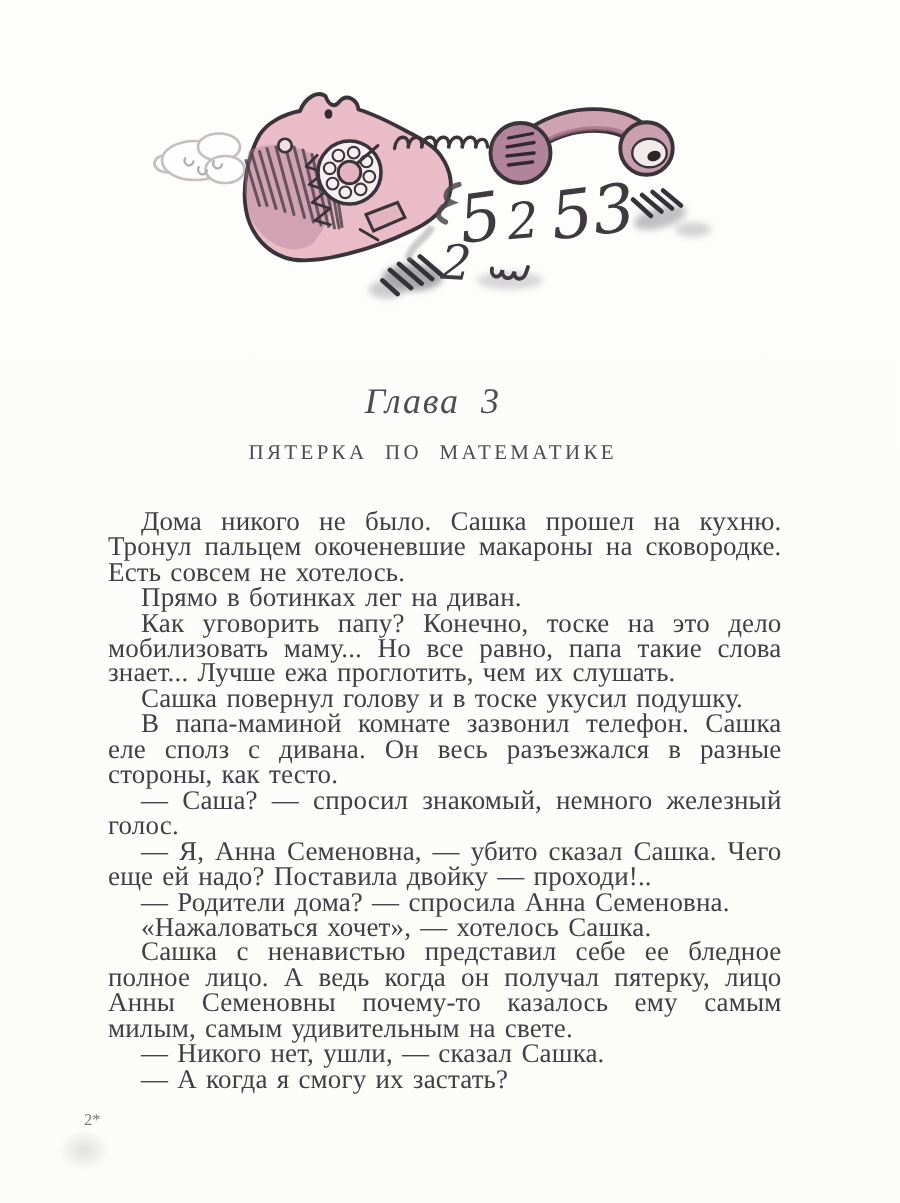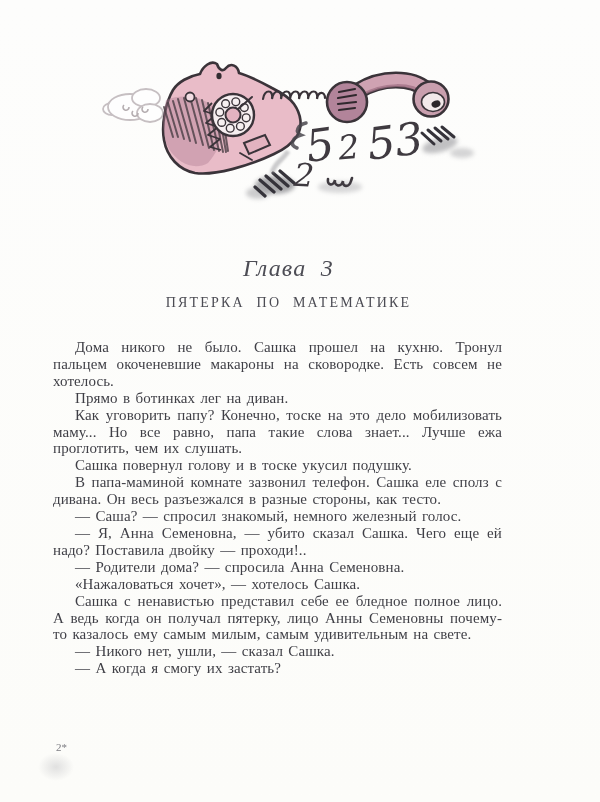--- a/index.html
+++ b/index.html
@@ -11,22 +11,22 @@
   .illustration{position:absolute;left:100px;top:45px;width:400px;height:160px;}
   .chapter{
     position:absolute;top:255px;left:64px;width:449px;text-align:center;
     font-style:italic;font-size:24px;color:#4d4d55;letter-spacing:1.2px;word-spacing:7px;
   }
   .title{
     position:absolute;top:295px;left:64px;width:449px;text-align:center;
     font-size:14px;color:#4b4b53;letter-spacing:2.2px;word-spacing:6px;
   }
   .body{
-    position:absolute;top:339px;left:53px;width:449px;
-    font-size:15px;line-height:16.9px;color:#3f3f46;
+    position:absolute;top:339px;left:72px;width:449px;
+    font-size:18px;line-height:16.9px;color:#3f3f46;
     text-align:justify;letter-spacing:0.1px;word-spacing:1.5px;
     hyphens:auto;
   }
   .body p{margin:0;text-indent:22px;}
   .sig{position:absolute;left:56px;top:741px;font-size:11px;color:#7c7c82;}
   .folio{position:absolute;left:488px;top:770px;font-size:12.5px;color:#5c5c63;letter-spacing:1px;margin-top:40px;}
   .smudge{
     position:absolute;left:38px;top:753px;width:36px;height:28px;border-radius:50%;
     background:radial-gradient(closest-side, rgba(160,160,165,.30), rgba(160,160,165,0));
   }

